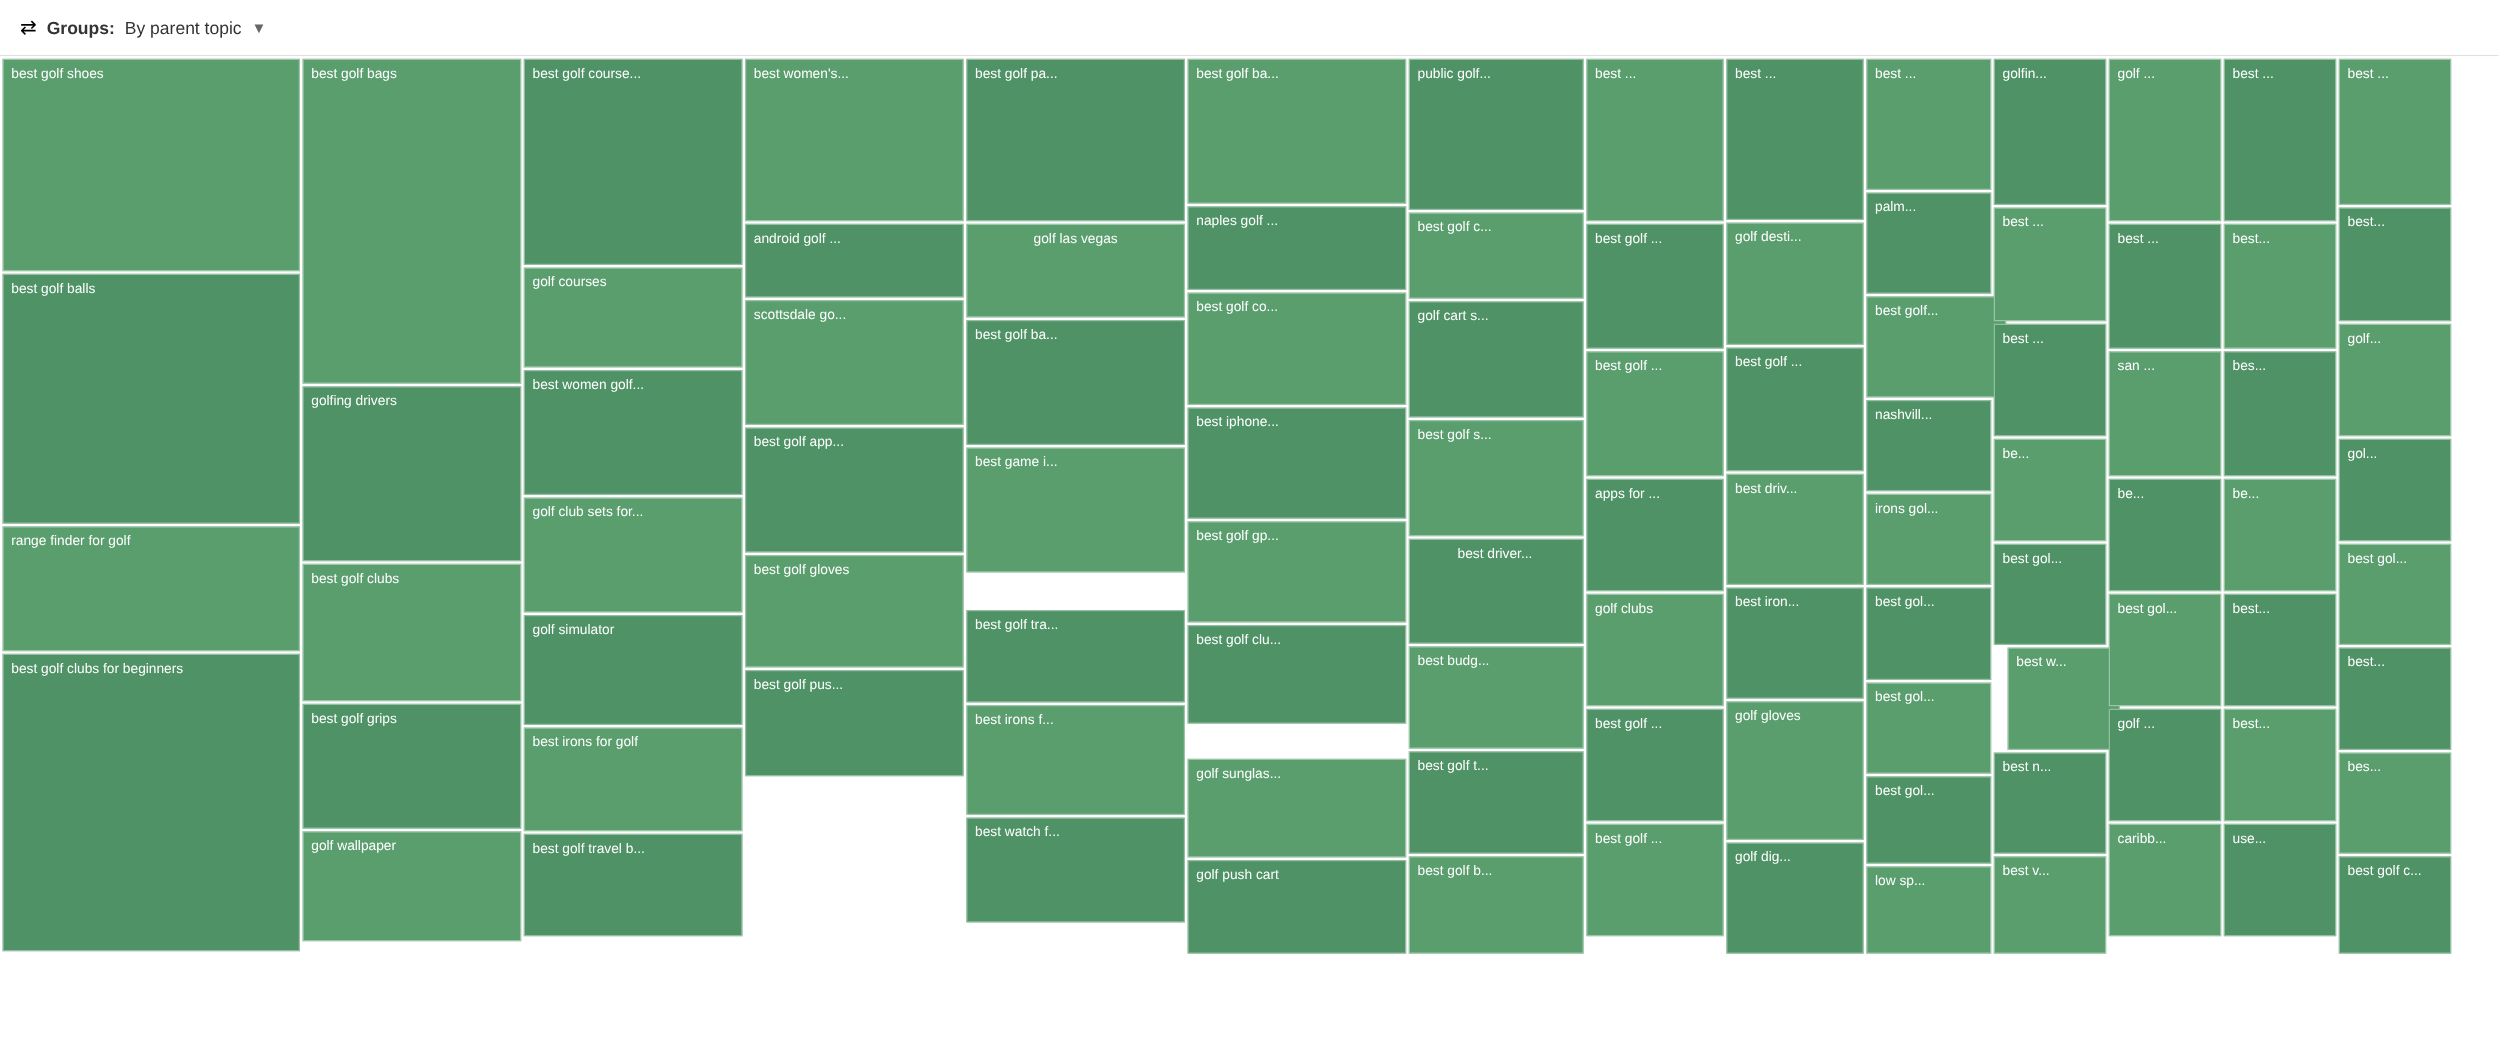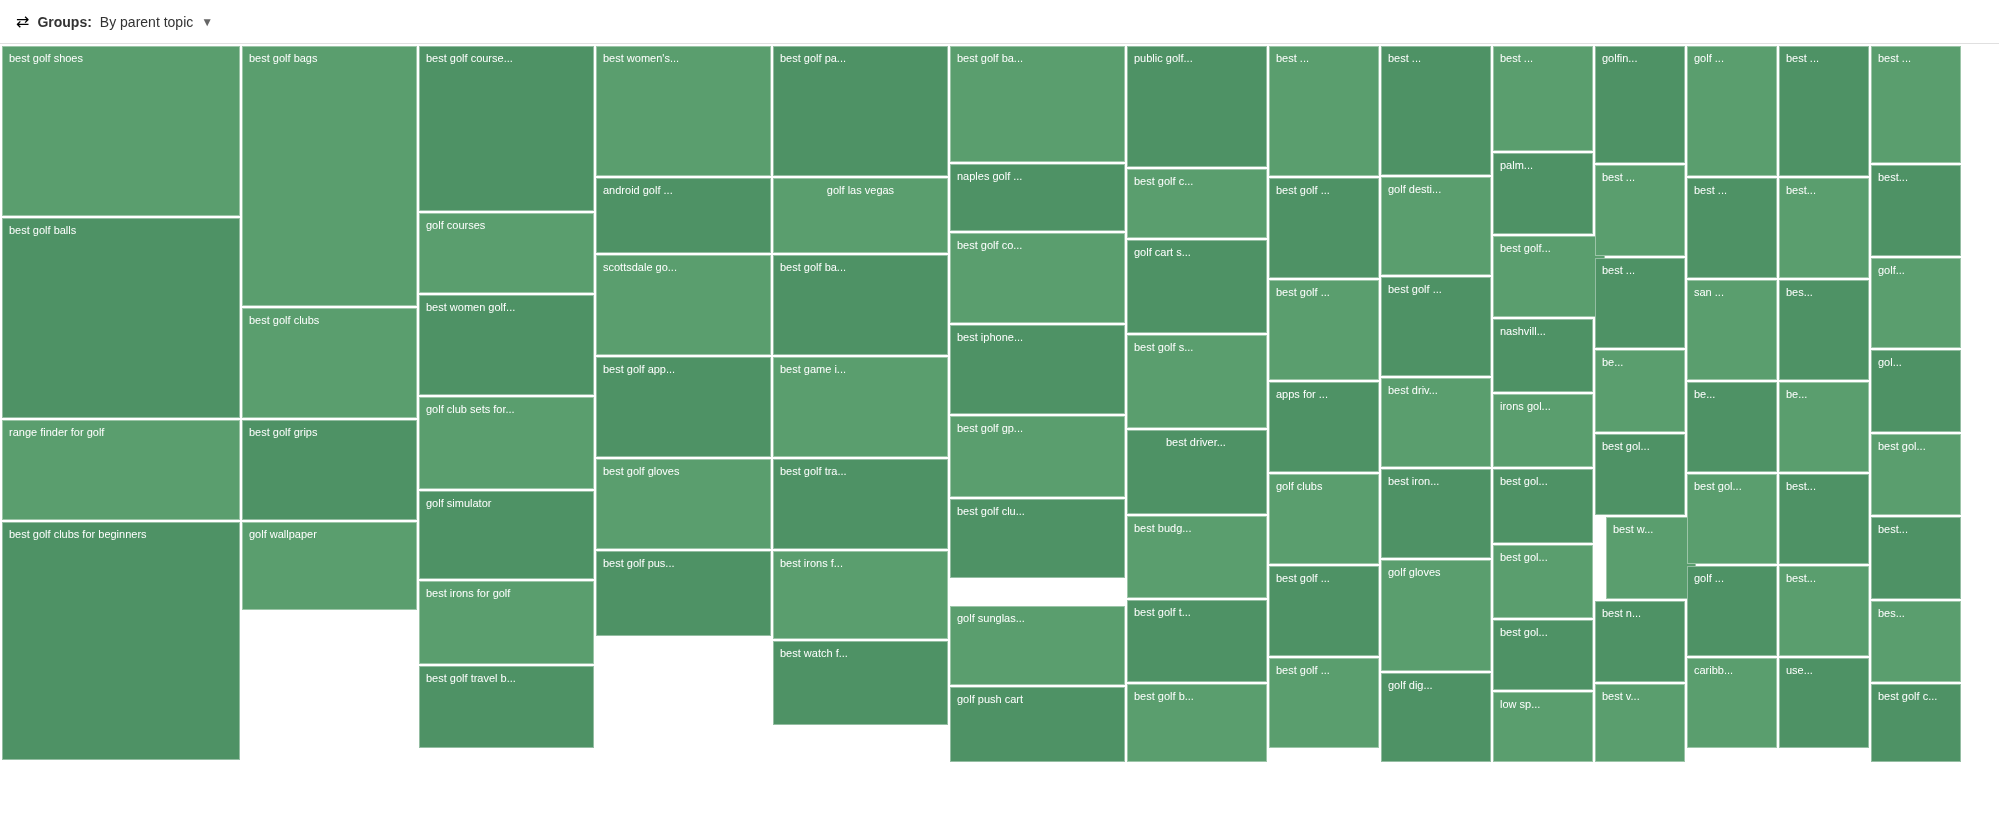--- a/index.html
+++ b/index.html
@@ -80,20 +80,23 @@
     </div>
     <div class="cell g2" style="height:238px; width:238px;">
       <span class="cell-text">best golf clubs for beginners</span>
     </div>
   </div>
 
   <div class="col" style="width:175px; flex-shrink:0;">
     <div class="cell g1" style="height:260px; width:175px;">
       <span class="cell-text">best golf bags</span>
     </div>
+    <div class="cell g2" style="height:140px; width:175px;">
+      <span class="cell-text">golfing drivers</span>
+    </div>
     <div class="cell g1" style="height:110px; width:175px;">
       <span class="cell-text">best golf clubs</span>
     </div>
     <div class="cell g2" style="height:100px; width:175px;">
       <span class="cell-text">best golf grips</span>
     </div>
     <div class="cell g1" style="height:88px; width:175px;">
       <span class="cell-text">golf wallpaper</span>
     </div>
   </div>
@@ -119,21 +122,21 @@
     </div>
     <div class="cell g2" style="height:82px; width:175px;">
       <span class="cell-text">best golf travel b...</span>
     </div>
   </div>
 
   <div class="col" style="width:175px; flex-shrink:0;">
     <div class="cell g1" style="height:130px; width:175px;">
       <span class="cell-text">best women's...</span>
     </div>
-    <div class="cell g2" style="height:75px; width:175px;">
+    <div class="cell g2" style="height:59px; width:175px;">
       <span class="cell-text">android golf ...</span>
     </div>
     <div class="cell g1" style="height:100px; width:175px;">
       <span class="cell-text">scottsdale go...</span>
     </div>
     <div class="cell g2" style="height:100px; width:175px;">
       <span class="cell-text">best golf app...</span>
     </div>
     <div class="cell g1" style="height:90px; width:175px;">
       <span class="cell-text">best golf gloves</span>
@@ -149,21 +152,21 @@
     </div>
     <div class="cell g1" style="height:75px; width:175px;justify-content:center;">
       <span class="cell-text">golf las vegas</span>
     </div>
     <div class="cell g2" style="height:100px; width:175px;">
       <span class="cell-text">best golf ba...</span>
     </div>
     <div class="cell g1" style="height:100px; width:175px;">
       <span class="cell-text">best game i...</span>
     </div>
-    <div class="cell g2" style="height:90px; width:175px;">
+    <div class="cell g2" style="height:74px; width:175px;margin-top:28px;">
       <span class="cell-text">best golf tra...</span>
     </div>
     <div class="cell g1" style="height:88px; width:175px;">
       <span class="cell-text">best irons f...</span>
     </div>
     <div class="cell g2" style="height:84px; width:175px;">
       <span class="cell-text">best watch f...</span>
     </div>
   </div>
 

